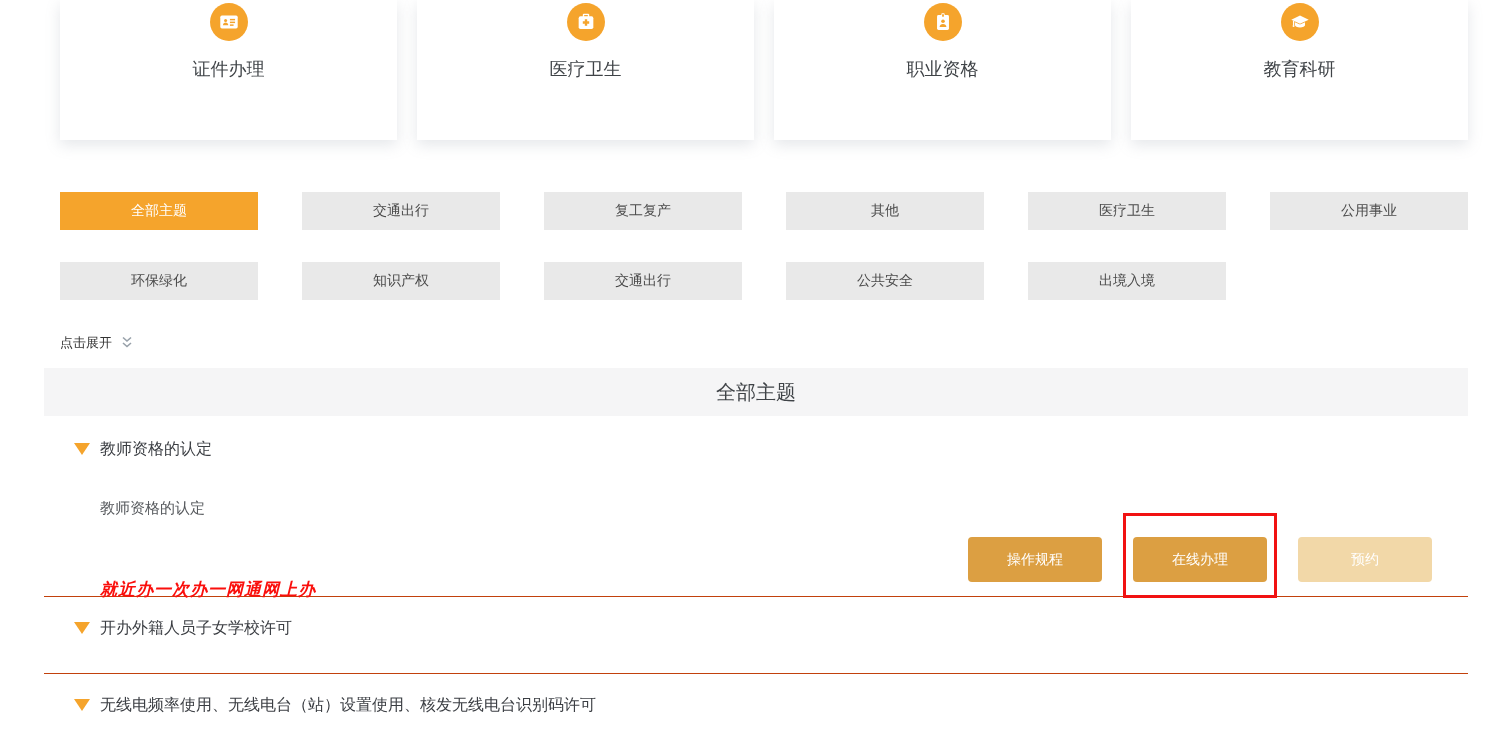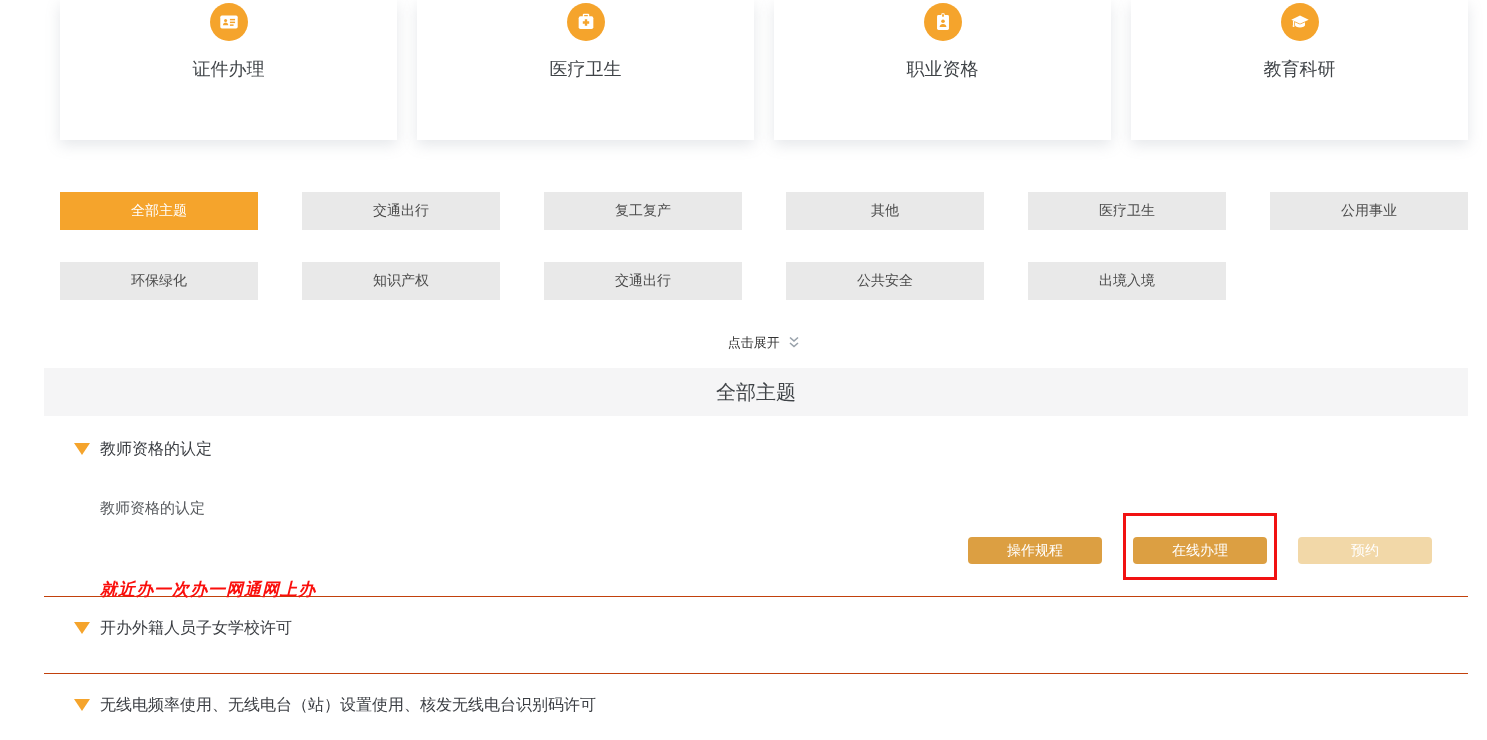--- a/index.html
+++ b/index.html
@@ -35,21 +35,21 @@
   }
   .filter-btn {
     height:38px; background:#e9e9e9; color:#4a4a4a; font-size:14px;
     display:flex; align-items:center; justify-content:center; cursor:pointer;
     user-select:none;
   }
   .filter-btn.active { background:#f5a42c; color:#ffffff; }
 
   
   .expand-link {
-    margin-top:34px; text-align:center; font-size:13px; color:#333;
+    margin-top:34px; font-size:13px; color:#333;
     cursor:pointer; height:18px; line-height:18px;
   }
   .expand-link svg { vertical-align:-2px; margin-left:5px; }
 
   
   .section-header {
     margin-top:16px; margin-left:-16px; width:1424px; height:48px;
     background:#f5f5f6;
     display:flex; align-items:center; justify-content:center;
     font-size:20px; color:#3f4347;
@@ -77,21 +77,21 @@
     position:absolute; left:40px; top:41px;
     font-size:15px; color:#55585c;
   }
   .slogan {
     position:absolute; left:40px; top:120px;
     font-size:17px; font-weight:bold; font-style:italic;
     color:#fa0f0c; letter-spacing:1px;
   }
   .btn-row { position:absolute; right:36px; top:79px; display:flex; gap:31px; }
   .action-btn {
-    width:134px; height:27px; border:none; border-radius:4px;
+    width:134px; height:45px; border:none; border-radius:4px;
     background:#dc9f42; color:#fff; font-size:14px; cursor:pointer;
     display:flex; align-items:center; justify-content:center;
     font-family:Liberation Sans, sans-serif;
   }
   .action-btn.disabled { background:#f2d8a8; cursor:default; }
   .hl-wrap { position:relative; display:block; }
   .red-box {
     position:absolute; left:-10px; right:-10px; top:-24px; bottom:-16px;
     border:3px solid #f11212; pointer-events:none;
   }

